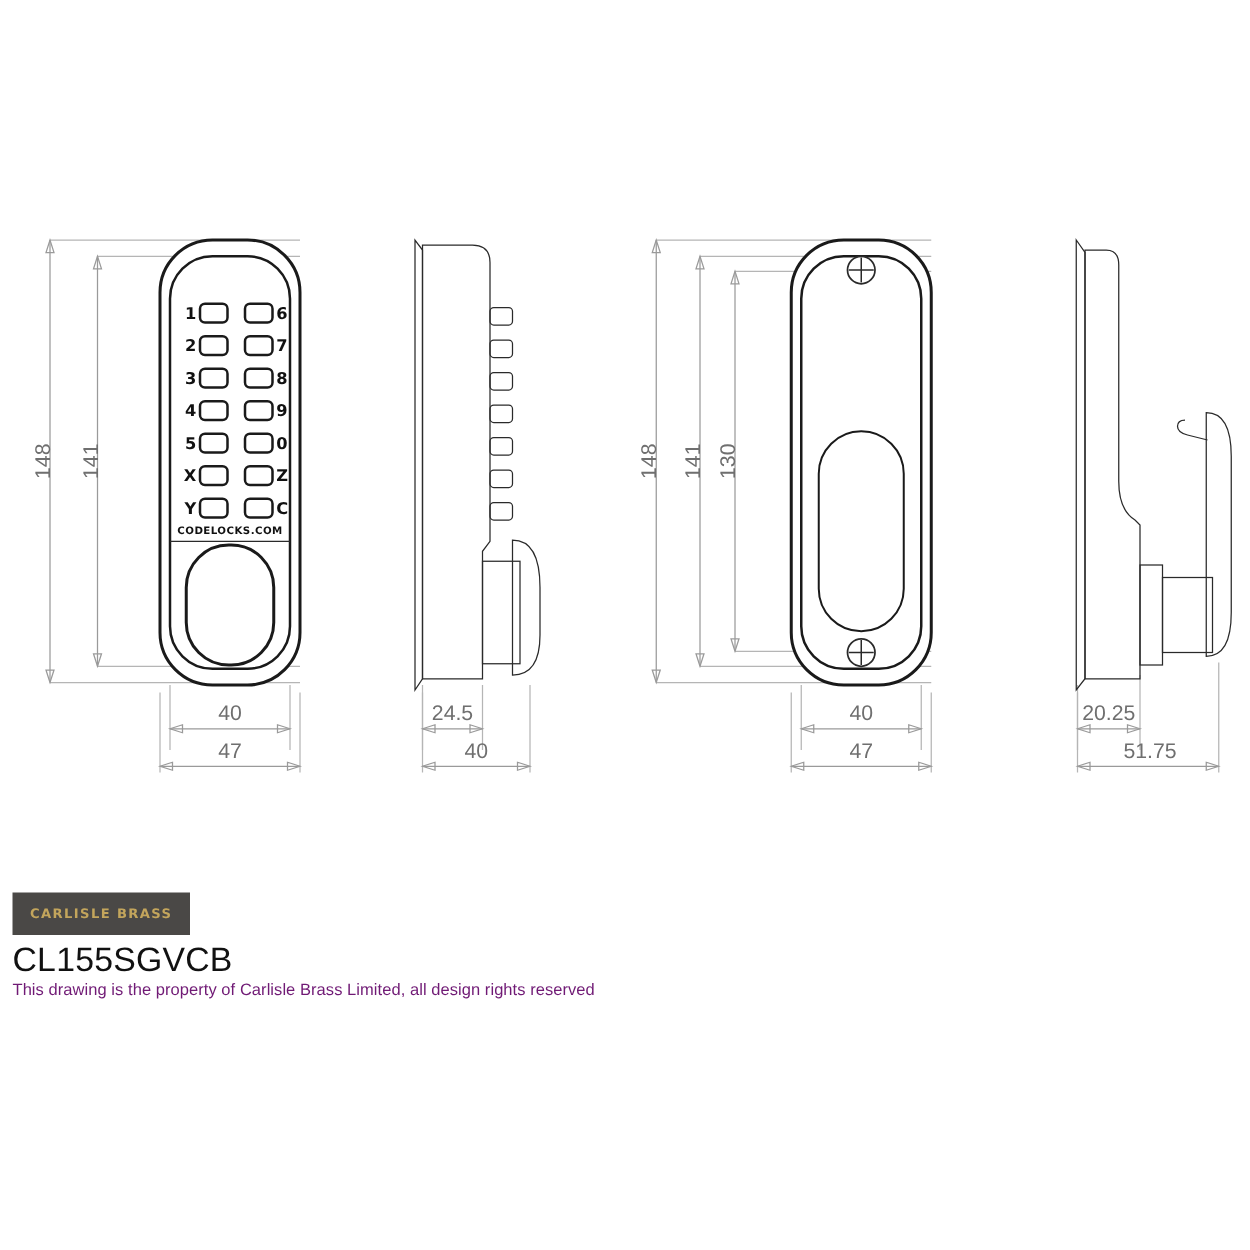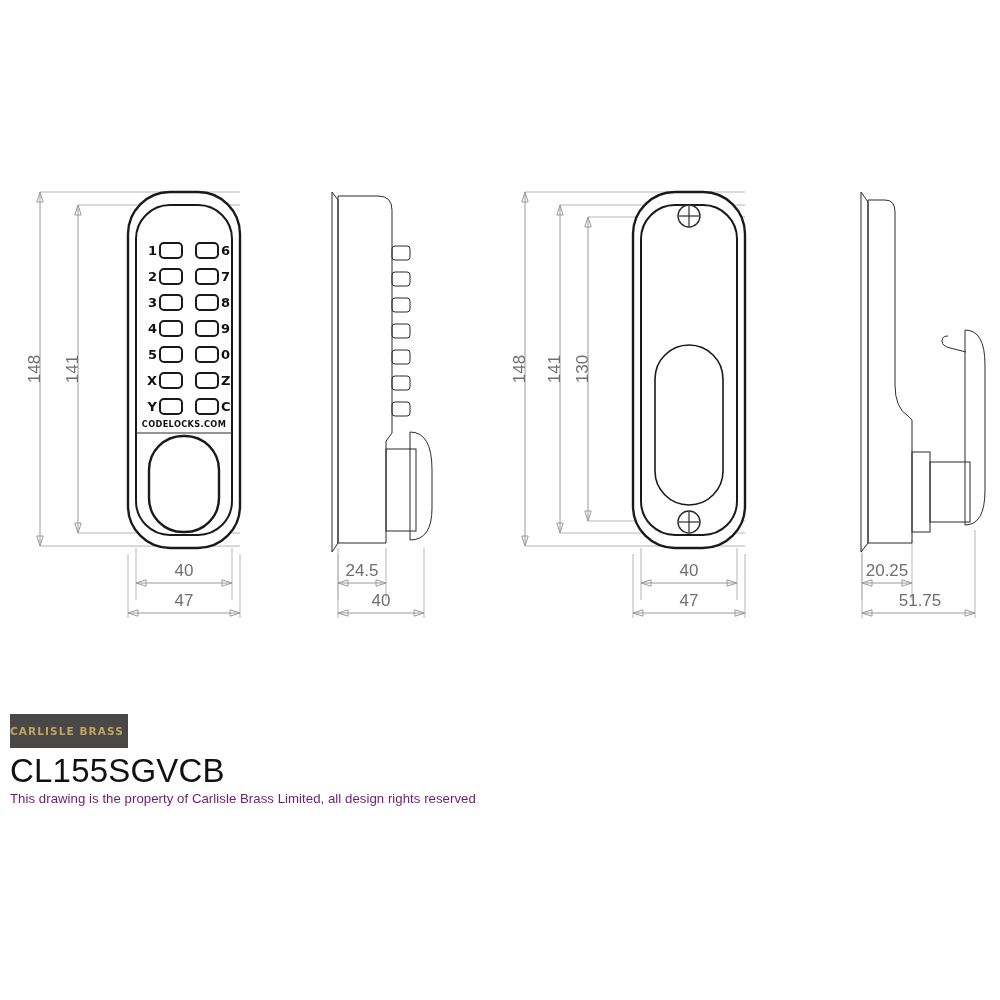--- a/index.html
+++ b/index.html
@@ -21,37 +21,38 @@
     width: 1000px; height: 1000px;
     display: block;
   }
   .footer-block {
     position: absolute;
     left: 10px;
     top: 714px;
     width: 600px;
   }
   .brand-logo {
-    width: 118px;
+    width: 142px;
     height: 34px;
     background: #4a4846;
     display: flex;
     align-items: center;
+    justify-content: center;
   }
   .brand-logo-text {
     color: #c3a55c;
     font-family: "DejaVu Sans", sans-serif;
     font-size: 10.5px;
     font-weight: 700;
     letter-spacing: 1.1px;
   }
   .part-code {
     margin-top: 6px;
     font-family: "Liberation Sans", sans-serif;
-    font-size: 33px;
+    font-size: 27px;
     font-weight: 400;
     color: #111111;
     letter-spacing: 0.2px;
     line-height: 1.05;
   }
   .rights-line {
     margin-top: 2px;
     font-family: "Liberation Sans", sans-serif;
     font-size: 13.2px;
     color: #701a75;

